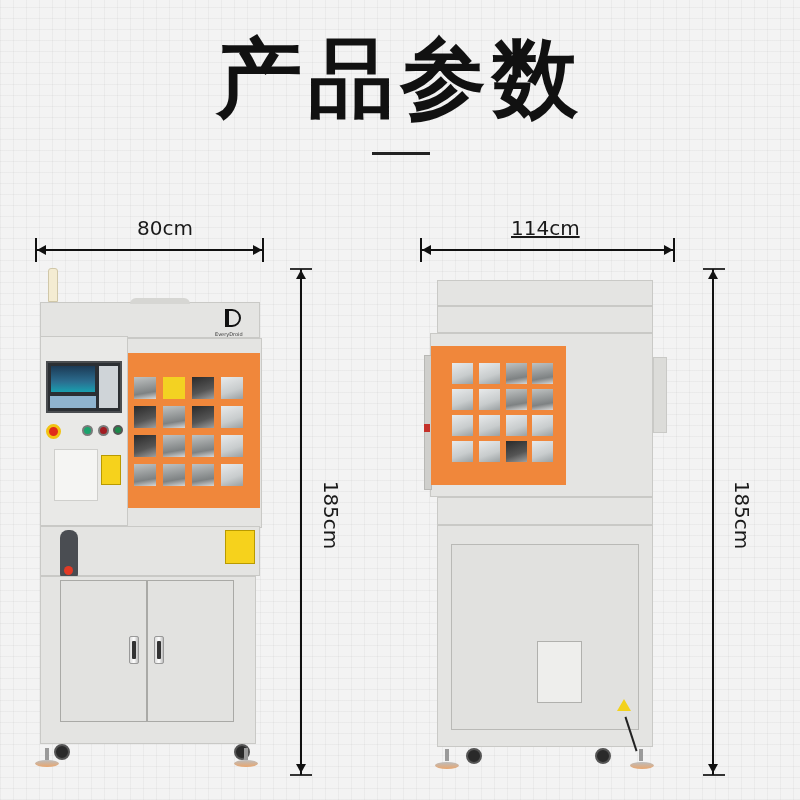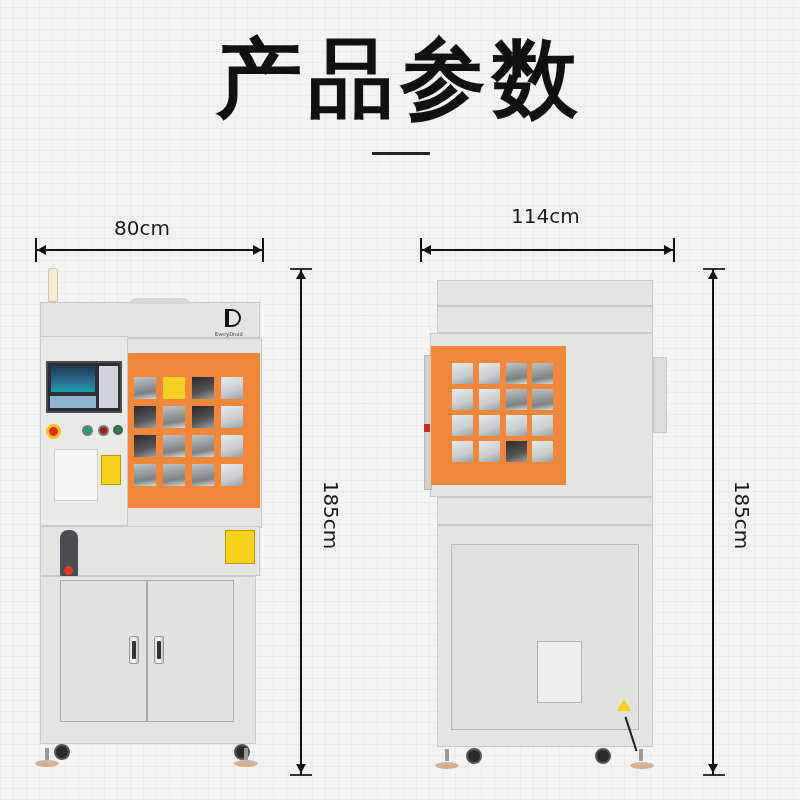--- a/index.html
+++ b/index.html
@@ -62,30 +62,30 @@
     .logo-mark { position: absolute; width: 16px; height: 18px; border: 2px solid #111; border-left-width: 4px; border-radius: 0 9px 9px 0; }
     .light-tower { position: absolute; background: #f4ecd2; border: 1px solid #d0c7a8; border-radius: 3px 3px 0 0; }
   </style>
 </head>
 <body>
 
 <div class="title">产品参数</div>
 <div class="title-rule"></div>
 
 <div>
-  <div class="dim-label" style="left:114px; top:216px;">80cm</div>
+  <div class="dim-label" style="left:137px; top:216px;">80cm</div>
   <div class="tick-v" style="left:35px; top:238px;"></div>
   <div class="tick-v" style="left:262px; top:238px;"></div>
   <div class="hline" style="left:37px; top:249px; width:225px;"></div>
   <div class="arrow-l" style="left:37px; top:245px;"></div>
   <div class="arrow-r" style="left:253px; top:245px;"></div>
 </div>
 
 <div>
-  <div class="dim-label" style="left:511px; top:204px;">114cm</div>
+  <div class="dim-label" style="left:511px; top:216px;text-decoration:underline;">114cm</div>
   <div class="tick-v" style="left:420px; top:238px;"></div>
   <div class="tick-v" style="left:673px; top:238px;"></div>
   <div class="hline" style="left:422px; top:249px; width:251px;"></div>
   <div class="arrow-l" style="left:422px; top:245px;"></div>
   <div class="arrow-r" style="left:664px; top:245px;"></div>
 </div>
 
 <div>
   <div class="tick-h" style="left:290px; top:268px;"></div>
   <div class="tick-h" style="left:290px; top:774px;"></div>

